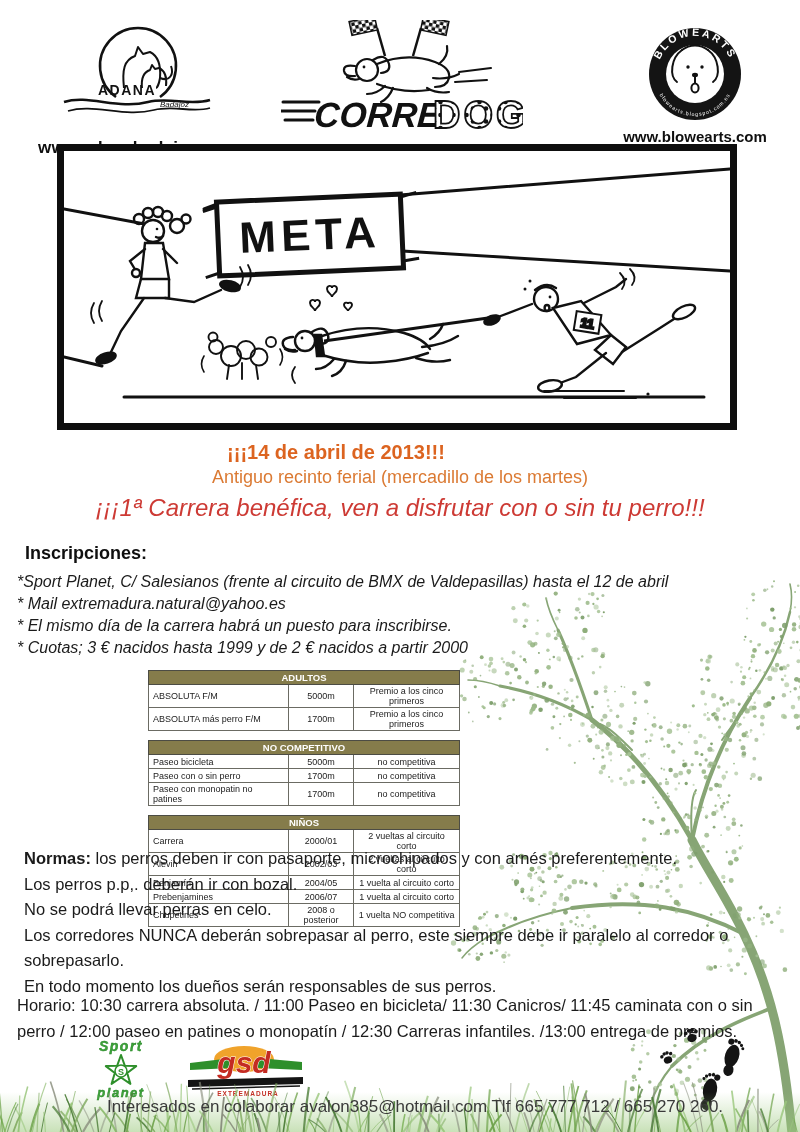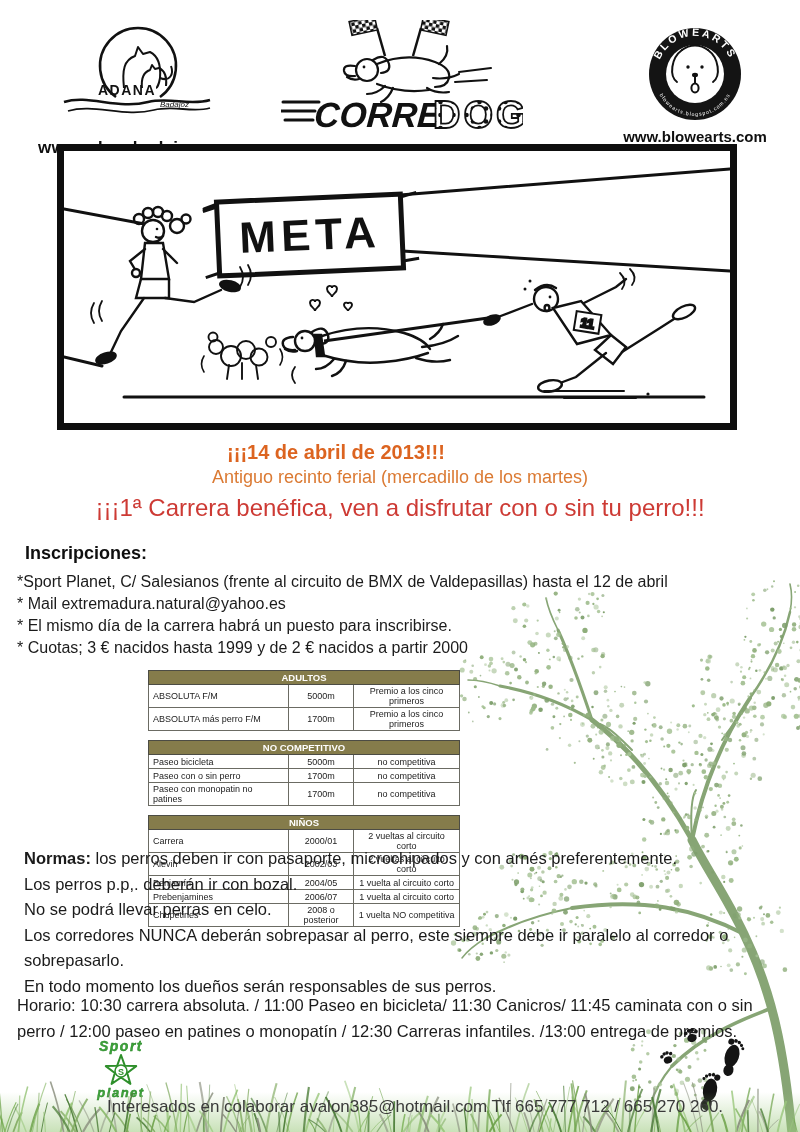--- a/index.html
+++ b/index.html
@@ -16,25 +16,25 @@
   .blw-url{font-size:15px;font-weight:bold;color:#0f0f0f;margin-top:2px;}
 
   
   .cartoon{left:57px;top:144px;width:680px;height:286px;border:7px solid #0e0e0e;
            box-sizing:border-box;background:#fff;z-index:1;}
   .cartoon svg{display:block;width:100%;height:100%;}
 
   
   .date{left:0;top:441px;width:672px;text-align:center;font-size:20px;font-weight:bold;color:#DC6420;z-index:1;}
   .location{left:0;top:467px;width:800px;text-align:center;font-size:18px;color:#DB7A33;z-index:1;}
-  .headline{left:0;top:494px;width:800px;text-align:center;font-size:24px;color:#CD3A34;z-index:1;}
+  .headline{left:0;top:494px;width:800px;text-align:center;font-size:24px;color:#CD3A34;z-index:1;font-style:italic;}
 
   
   .inscr-title{left:25px;top:543px;font-size:18px;font-weight:bold;color:#101010;z-index:1;}
-  .inscr-items{left:17px;top:571px;width:720px;font-size:16px;color:#1b1b1b;line-height:22px;z-index:1;}
+  .inscr-items{left:17px;top:571px;width:720px;font-size:16px;color:#1b1b1b;line-height:22px;z-index:1;font-style:italic;}
 
   
   .tables{left:148px;top:670px;width:314px;z-index:1;}
   .tables table{width:312px;border-collapse:collapse;margin-bottom:9px;background:#fff;}
   .tables th{background:#857C4B;color:#fff;font-size:9.5px;font-weight:bold;border:1px solid #4c4c44;padding:1px 8px;}
   .tables td{font-size:9px;color:#222;border:1px solid #6b6b63;padding:1px 4px;height:11px;}
   .tables td.c0{width:45%;margin-left:12px;}
   .tables td.c1{width:21%;text-align:center;}
   .tables td.c2{width:34%;text-align:center;}
 
@@ -1233,20 +1233,31 @@
       <text x="48" y="13" text-anchor="middle" font-size="14" font-weight="bold" font-style="italic" letter-spacing="1.5" fill="#3DA33A" stroke="#1E7F1E" stroke-width="0.4">Sport</text>
       <g>
         <polygon points="48,17 51.8,27.7 63.2,28.1 54.2,35 57.4,45.9 48,39.5 38.6,45.9 41.8,35 32.8,28.1 44.2,27.7" fill="#fff" stroke="#2E8F2B" stroke-width="2" stroke-linejoin="round"></polygon>
         <circle cx="48" cy="33" r="6" fill="#fff" stroke="#2E8F2B" stroke-width="1.6"></circle>
         <text x="48" y="36.6" text-anchor="middle" font-size="9" font-weight="bold" fill="#2E8F2B">S</text>
       </g>
       <text x="48" y="59" text-anchor="middle" font-size="13" font-weight="bold" font-style="italic" letter-spacing="1.5" fill="#3DA33A" stroke="#1E7F1E" stroke-width="0.4">planet</text>
     </svg>
   </div>
 
+  <div class="layer gsd">
+    <svg width="128" height="58" viewBox="0 0 128 58">
+      <ellipse cx="62" cy="17" rx="30" ry="13" fill="#F0A32B"></ellipse>
+      <path d="M8,21 L50,16 L50,26 L8,28 Z" fill="#2E8F2B"></path>
+      <path d="M76,16 L120,20 L120,28 L76,26 Z" fill="#2E8F2B"></path>
+      <text x="62" y="31" text-anchor="middle" font-size="30" font-weight="bold" font-style="italic" fill="#C42B22" stroke="#fff" stroke-width="1" paint-order="stroke">gsd</text>
+      <path d="M6,38 L121,35 L121,42 L6,45 Z" fill="#141414"></path>
+      <path d="M10,47 L118,44" stroke="#141414" stroke-width="1.6"></path>
+      <text x="66" y="54" text-anchor="middle" font-size="6.5" font-weight="bold" letter-spacing="1" fill="#C42B22">EXTREMADURA</text>
+    </svg>
+  </div>
 
   <div class="layer footprints">
     <svg width="112" height="84" viewBox="0 0 112 84">
       <g fill="#141414">
         <g transform="translate(18,32) rotate(-20) scale(0.85)">
           <ellipse rx="5" ry="4.2"></ellipse>
           <circle cx="-5.5" cy="-6" r="2"></circle>
             <circle cx="-1.8" cy="-8.2" r="2"></circle>
             <circle cx="1.8" cy="-8.2" r="2"></circle>
             <circle cx="5.5" cy="-6" r="2"></circle>

